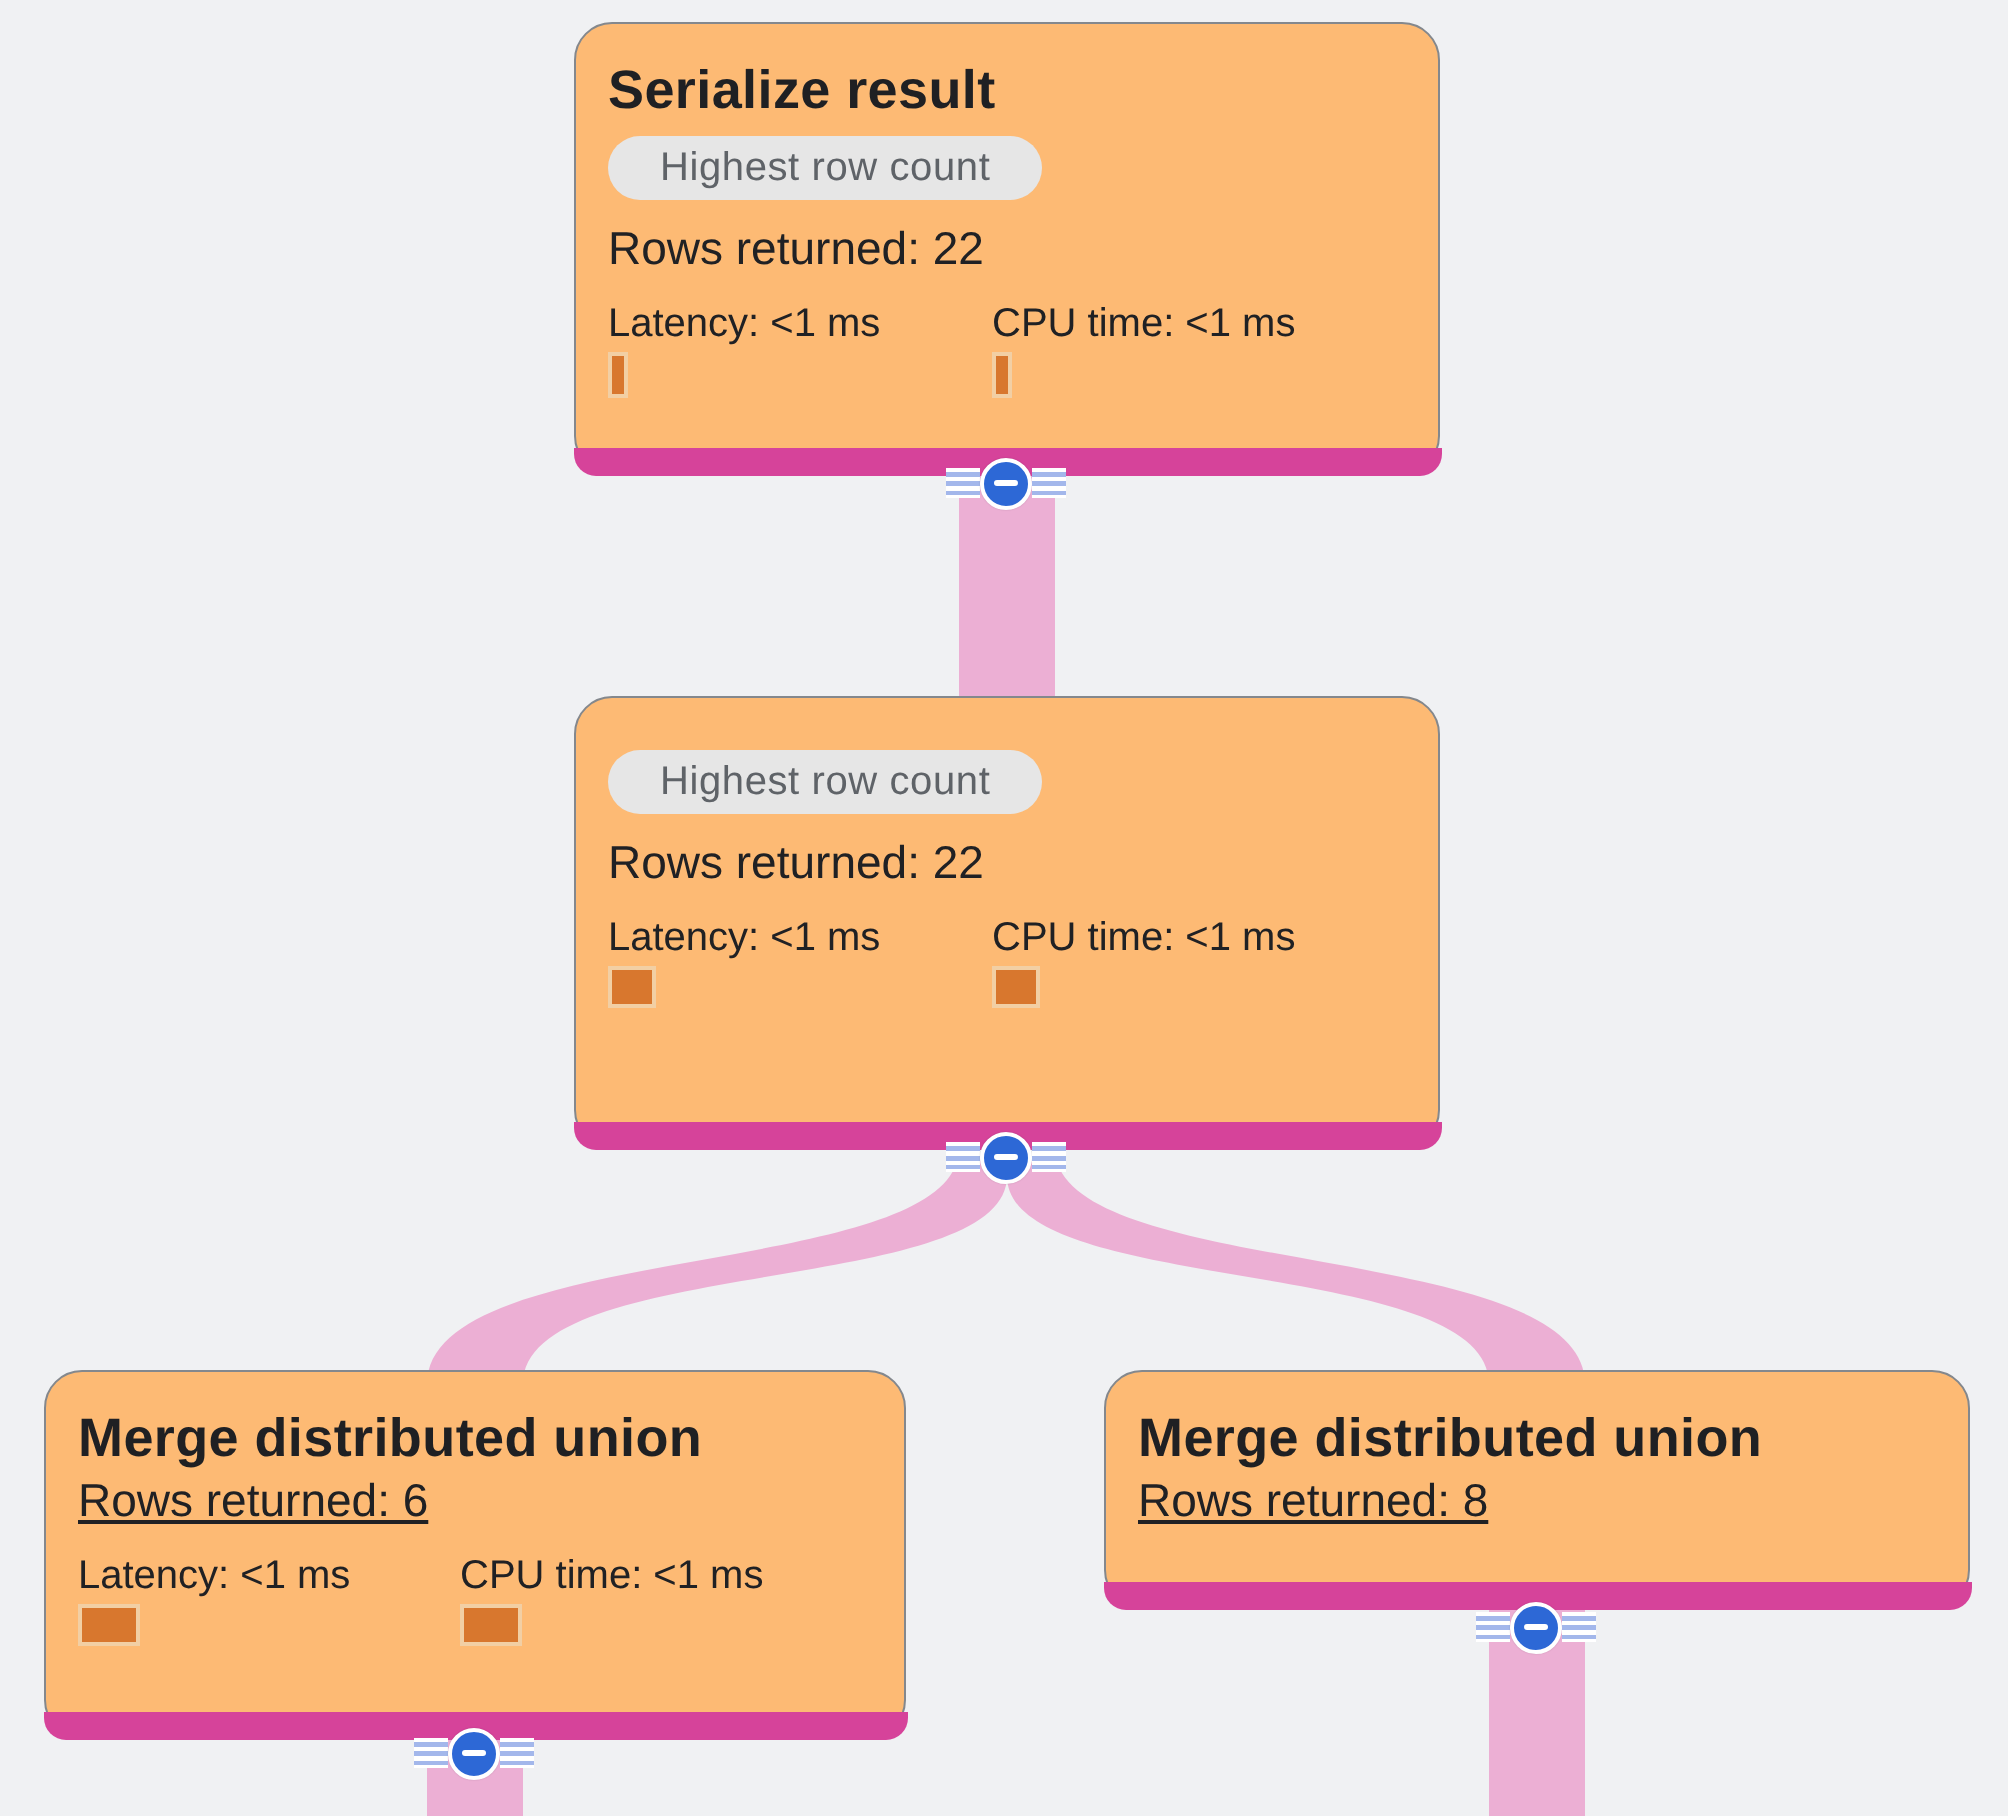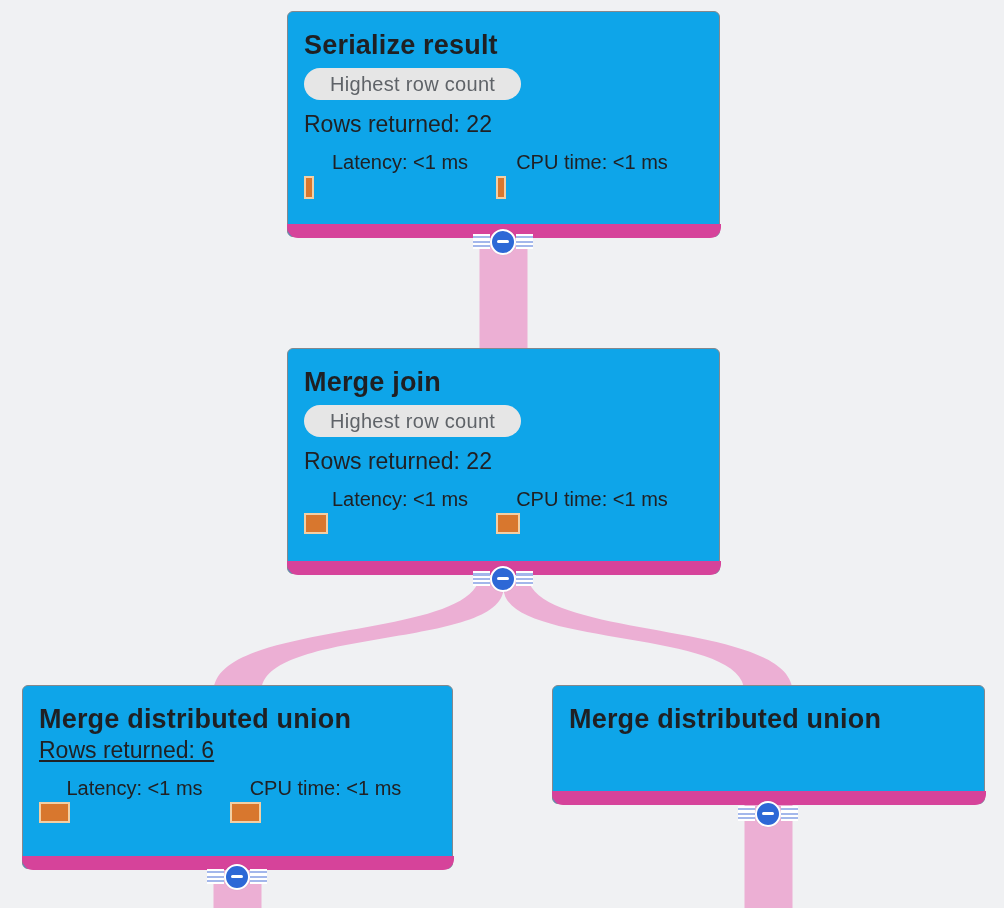--- a/index.html
+++ b/index.html
@@ -4,38 +4,38 @@
 <style>
   html,body{margin:0;padding:0;background:#f0f1f3;}
   .canvas{
     position:relative;width:1004px;height:908px;background:#f0f1f3;
     font-family:"Liberation Sans",sans-serif;overflow:hidden;color:#202124;
   }
   .ribbons{position:absolute;left:0;top:0;z-index:0;}
   .ribbons path{fill:#ecafd4;}
 
   .card{
-    position:absolute;z-index:1;background:#0ea5e9;
-    border:1.5px solid #84888d;border-radius:6px;box-sizing:border-box;
+    position:absolute;z-index:1;background:#fdba74;
+    border:1.5px solid #84888d;border-radius:19px;box-sizing:border-box;
     padding:18px 31px 0 16px;
   }
   .card-accent{
     position:absolute;left:-1.5px;right:-1.5px;bottom:-1.5px;height:13.5px;
     background:#d6439a;border-radius:0 0 11px 11px;
   }
   .card-title{font-size:27px;font-weight:600;line-height:30px;letter-spacing:.2px;color:#1f2023;}
   .badge{
     display:inline-block;margin-top:8px;background:#e6e6e6;color:#5f6368;
     font-size:20px;line-height:20px;padding:6px 26px;border-radius:17px;letter-spacing:.3px;text-align:center;
   }
   .rows{margin-top:12px;font-size:23px;line-height:24px;}
   .card--no-badge .rows{margin-top:4px;text-decoration:underline;}
   .metrics{display:flex;margin-top:14px;}
   .metric{width:192px;}
-  .metric-label{font-size:20px;line-height:24px;text-align:center;}
+  .metric-label{font-size:20px;line-height:24px;}
   .metric-bar{margin-top:2px;background:#d8772e;border:2px solid #f2cfa4;}
 
   .collapse{position:absolute;z-index:2;display:flex;align-items:center;cursor:pointer;}
   .wing{
     width:17px;height:15px;flex:none;
     background:linear-gradient(to bottom,
       #ffffff 0 2px,#a3b7eb 2px 4.5px,#ffffff 4.5px 6.75px,
       #a3b7eb 6.75px 9.25px,#ffffff 9.25px 11.5px,
       #a3b7eb 11.5px 13.5px,#ffffff 13.5px 15px);
   }
@@ -71,21 +71,20 @@
       </div>
       <div class="metric">
         <div class="metric-label">CPU time: &lt;1 ms</div>
         <div class="metric-bar" style="width: 6px; height: 19px;"></div>
       </div>
     </div>
     <div class="card-accent"></div>
   </div>
 
   <div class="card" style="left:287px;top:348px;width:433px;height:226px">
-    <div class="card-title">Merge join</div>
     <div class="badge">Highest row count</div>
     <div class="rows">Rows returned: 22</div>
     <div class="metrics">
       <div class="metric">
         <div class="metric-label">Latency: &lt;1 ms</div>
         <div class="metric-bar" style="width: 20px; height: 17px;"></div>
       </div>
       <div class="metric">
         <div class="metric-label">CPU time: &lt;1 ms</div>
         <div class="metric-bar" style="width: 20px; height: 17px;"></div>
@@ -105,20 +104,21 @@
       <div class="metric">
         <div class="metric-label">CPU time: &lt;1 ms</div>
         <div class="metric-bar" style="width: 27px; height: 17px;"></div>
       </div>
     </div>
     <div class="card-accent"></div>
   </div>
 
   <div class="card card--no-badge" style="left:552px;top:685px;width:433px;height:119px">
     <div class="card-title">Merge distributed union</div>
+    <div class="rows">Rows returned: 8</div>
     <div class="card-accent"></div>
   </div>
 
   <div class="collapse" style="left:473px;top:228.5px">
     <span class="wing"></span>
     <span class="circle">
       <span class="minus"></span>
     </span>
     <span class="wing"></span>
   </div>

